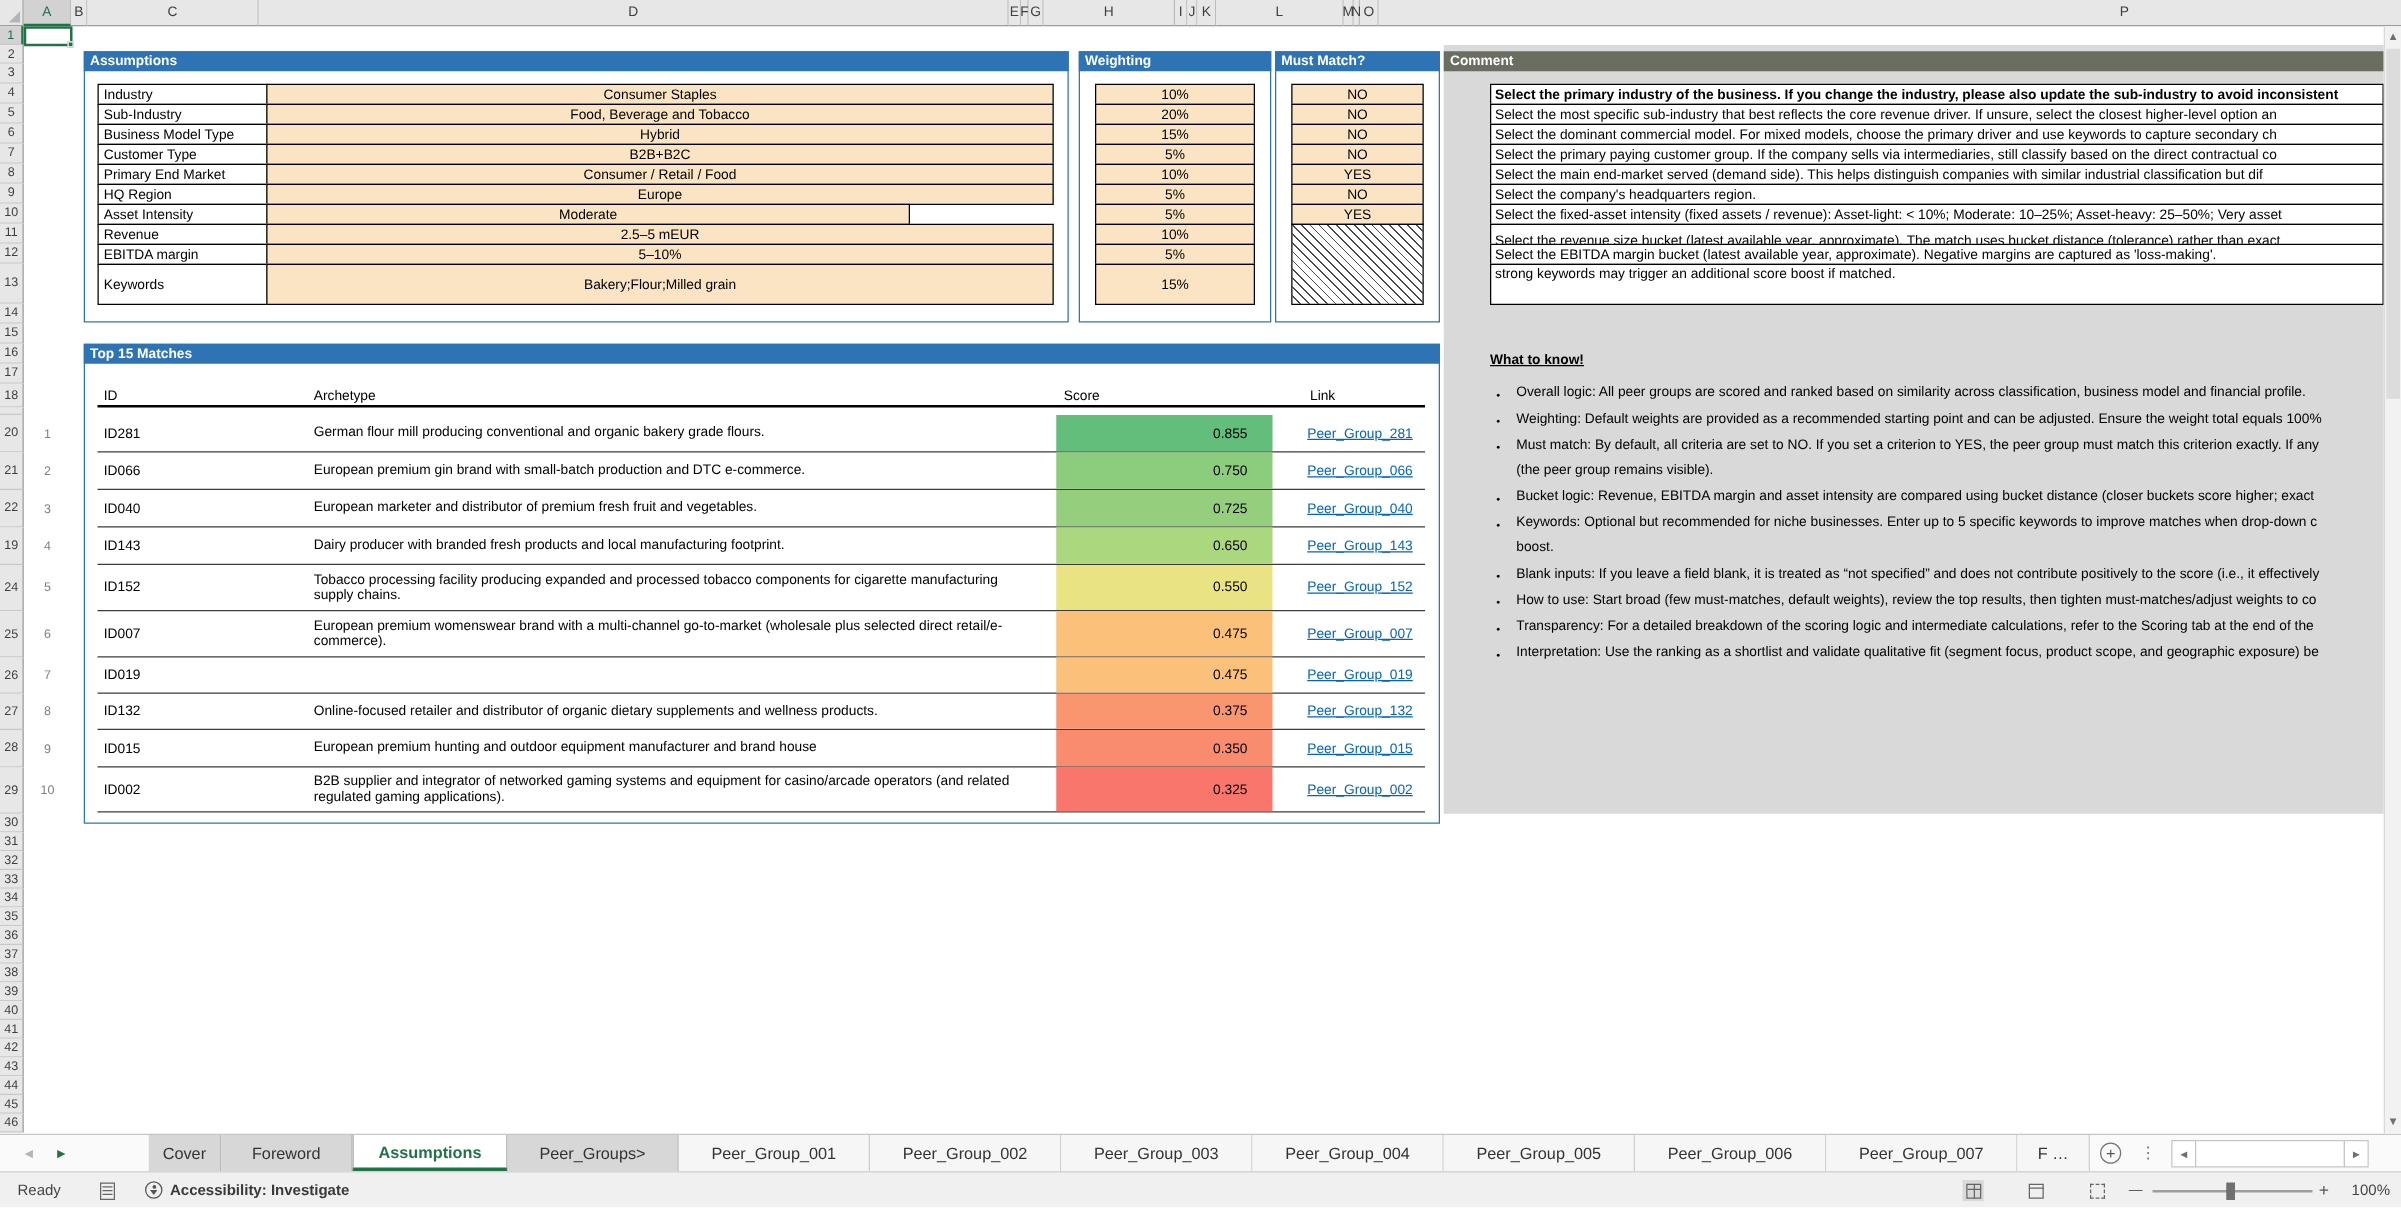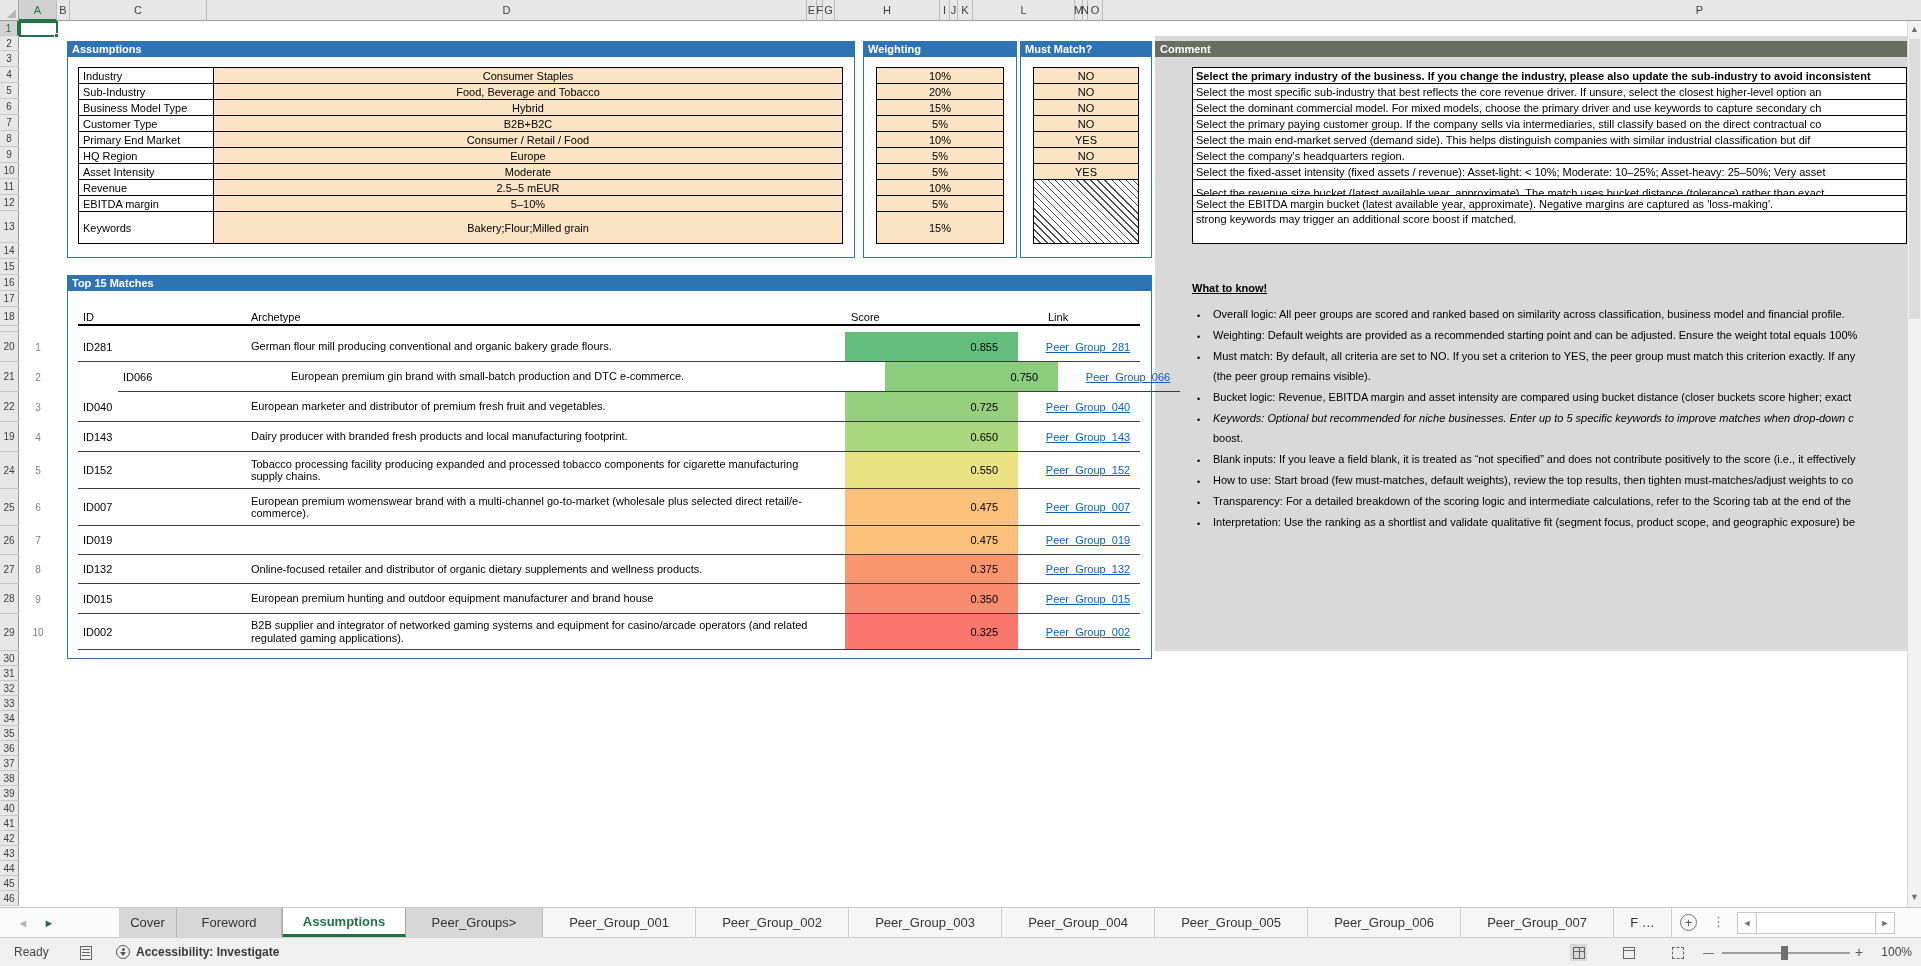--- a/index.html
+++ b/index.html
@@ -143,21 +143,21 @@
       <div class="c cellV" style="left: 213px; width: 630px; top: 83px; height: 17px;">Food, Beverage and Tobacco</div>
       <div class="c cellL" style="left: 78px; width: 136px; top: 99px; height: 17px;">Business Model Type</div>
       <div class="c cellV" style="left: 213px; width: 630px; top: 99px; height: 17px;">Hybrid</div>
       <div class="c cellL" style="left: 78px; width: 136px; top: 115px; height: 17px;">Customer Type</div>
       <div class="c cellV" style="left: 213px; width: 630px; top: 115px; height: 17px;">B2B+B2C</div>
       <div class="c cellL" style="left: 78px; width: 136px; top: 131px; height: 17px;">Primary End Market</div>
       <div class="c cellV" style="left: 213px; width: 630px; top: 131px; height: 17px;">Consumer / Retail / Food</div>
       <div class="c cellL" style="left: 78px; width: 136px; top: 147px; height: 17px; text-align: right;">HQ Region</div>
       <div class="c cellV" style="left: 213px; width: 630px; top: 147px; height: 17px;">Europe</div>
       <div class="c cellL" style="left: 78px; width: 136px; top: 163px; height: 17px;">Asset Intensity</div>
-      <div class="c cellV" style="left: 213px; width: 630px; top: 163px; height: 17px;">Moderate</div>
+      <div class="c cellV" style="left: 213px; width: 515px; top: 163px; height: 17px;">Moderate</div>
       <div class="c cellL" style="left: 78px; width: 136px; top: 179px; height: 17px;">Revenue</div>
       <div class="c cellV" style="left: 213px; width: 630px; top: 179px; height: 17px;">2.5–5 mEUR</div>
       <div class="c cellL" style="left: 78px; width: 136px; top: 195px; height: 17px;">EBITDA margin</div>
       <div class="c cellV" style="left: 213px; width: 630px; top: 195px; height: 17px;">5–10%</div>
       <div class="c cellL" style="left: 78px; width: 136px; top: 211px; height: 33px;">Keywords</div>
       <div class="c cellV" style="left: 213px; width: 630px; top: 211px; height: 33px;">Bakery;Flour;Milled grain</div>
     </div>
 
   <div class="c box" style="left:863px;top:41px;width:154px;height:217px;"></div>
   <div class="c bar" style="left:863px;top:41px;width:154px;height:16px;">
@@ -221,21 +221,21 @@
   <div class="c" style="left:78px;top:324px;width:1062px;height:2px;background:#000;"></div>
   <div id="match-rows">
       <div class="c mrow" style="left: 78px; width: 1062px; top: 332px; height: 30px;">
         <div class="mid">ID281</div>
         <div class="march">German flour mill producing conventional and organic bakery grade flours.</div>
         <div class="mscore" style="background: rgb(99, 190, 123);">0.855</div>
         <div class="mlink">
           <span>Peer_Group_281</span>
         </div>
       </div>
-      <div class="c mrow" style="left: 78px; width: 1062px; top: 362px; height: 30px; margin-left: 40px;">
+      <div class="c mrow" style="left: 78px; width: 1062px; top: 362px; height: 30px;">
         <div class="mid">ID066</div>
         <div class="march">European premium gin brand with small-batch production and DTC e-commerce.</div>
         <div class="mscore" style="background: rgb(140, 204, 125);">0.750</div>
         <div class="mlink">
           <span>Peer_Group_066</span>
         </div>
       </div>
       <div class="c mrow" style="left: 78px; width: 1062px; top: 392px; height: 30px;">
         <div class="mid">ID040</div>
         <div class="march">European marketer and distributor of premium fresh fruit and vegetables.</div>
@@ -318,21 +318,21 @@
       <div class="c bdot" style="left: 1197px; top: 311px;">•</div>
       <div class="c bline" style="left: 1213px; top: 308px;">Overall logic: All peer groups are scored and ranked based on similarity across classification, business model and financial profile.</div>
       <div class="c bdot" style="left: 1197px; top: 332px;">•</div>
       <div class="c bline" style="left: 1213px; top: 329px;">Weighting: Default weights are provided as a recommended starting point and can be adjusted. Ensure the weight total equals 100%</div>
       <div class="c bdot" style="left: 1197px; top: 353px;">•</div>
       <div class="c bline" style="left: 1213px; top: 350px;">Must match: By default, all criteria are set to NO. If you set a criterion to YES, the peer group must match this criterion exactly. If any</div>
       <div class="c bline" style="left: 1213px; top: 370px;">(the peer group remains visible).</div>
       <div class="c bdot" style="left: 1197px; top: 394px;">•</div>
       <div class="c bline" style="left: 1213px; top: 391px;">Bucket logic: Revenue, EBITDA margin and asset intensity are compared using bucket distance (closer buckets score higher; exact</div>
       <div class="c bdot" style="left: 1197px; top: 415px;">•</div>
-      <div class="c bline" style="left: 1213px; top: 412px; font-style: italic;">Keywords: Optional but recommended for niche businesses. Enter up to 5 specific keywords to improve matches when drop-down c</div>
+      <div class="c bline" style="left: 1213px; top: 412px;">Keywords: Optional but recommended for niche businesses. Enter up to 5 specific keywords to improve matches when drop-down c</div>
       <div class="c bline" style="left: 1213px; top: 432px;">boost.</div>
       <div class="c bdot" style="left: 1197px; top: 456px;">•</div>
       <div class="c bline" style="left: 1213px; top: 453px;">Blank inputs: If you leave a field blank, it is treated as “not specified” and does not contribute positively to the score (i.e., it effectively</div>
       <div class="c bdot" style="left: 1197px; top: 477px;">•</div>
       <div class="c bline" style="left: 1213px; top: 474px;">How to use: Start broad (few must-matches, default weights), review the top results, then tighten must-matches/adjust weights to co</div>
       <div class="c bdot" style="left: 1197px; top: 498px;">•</div>
       <div class="c bline" style="left: 1213px; top: 495px;">Transparency: For a detailed breakdown of the scoring logic and intermediate calculations, refer to the Scoring tab at the end of the</div>
       <div class="c bdot" style="left: 1197px; top: 519px;">•</div>
       <div class="c bline" style="left: 1213px; top: 516px;">Interpretation: Use the ranking as a shortlist and validate qualitative fit (segment focus, product scope, and geographic exposure) be</div>
     </div>

